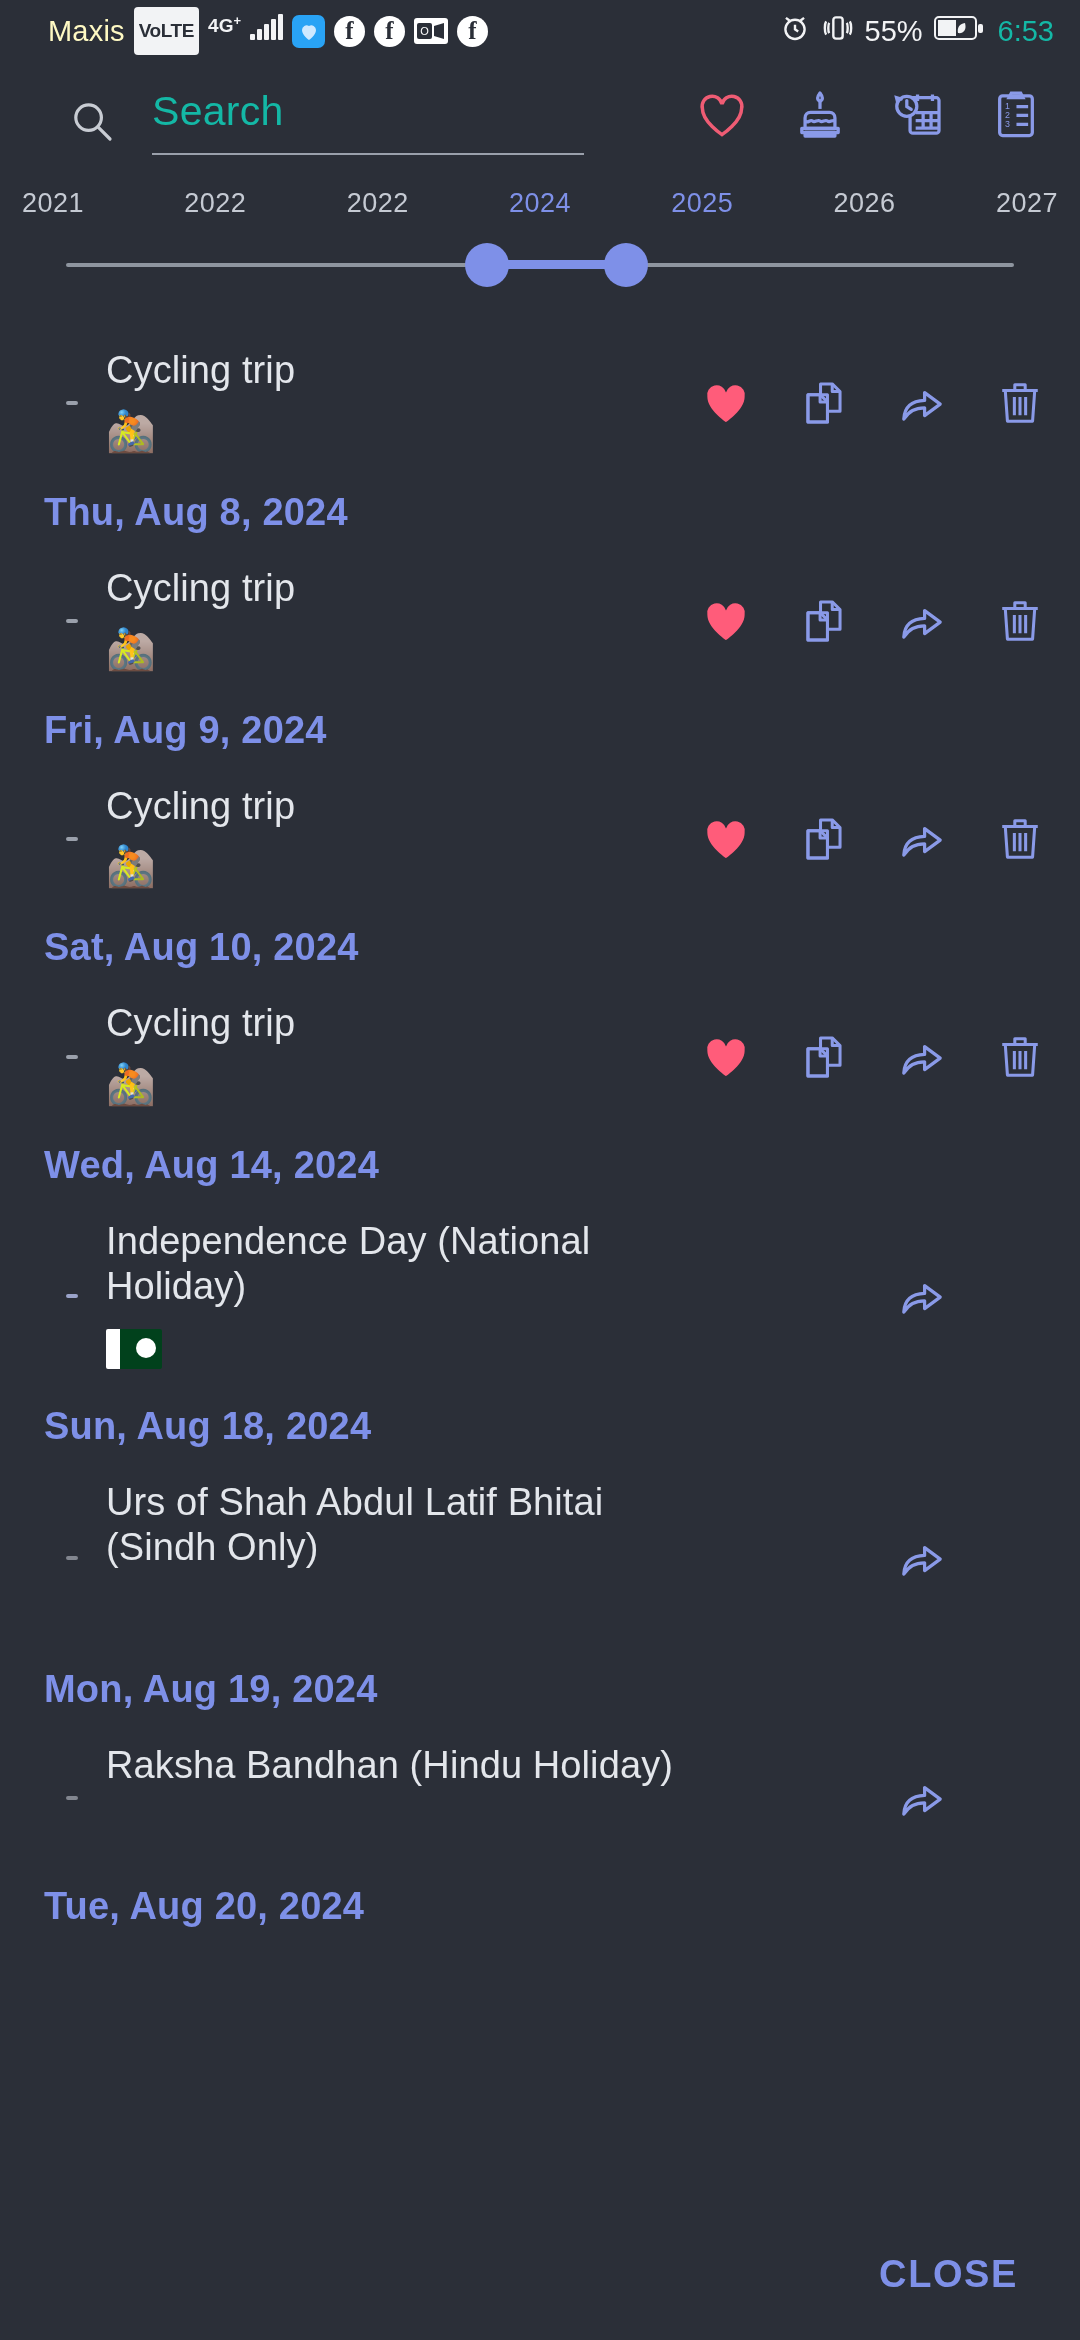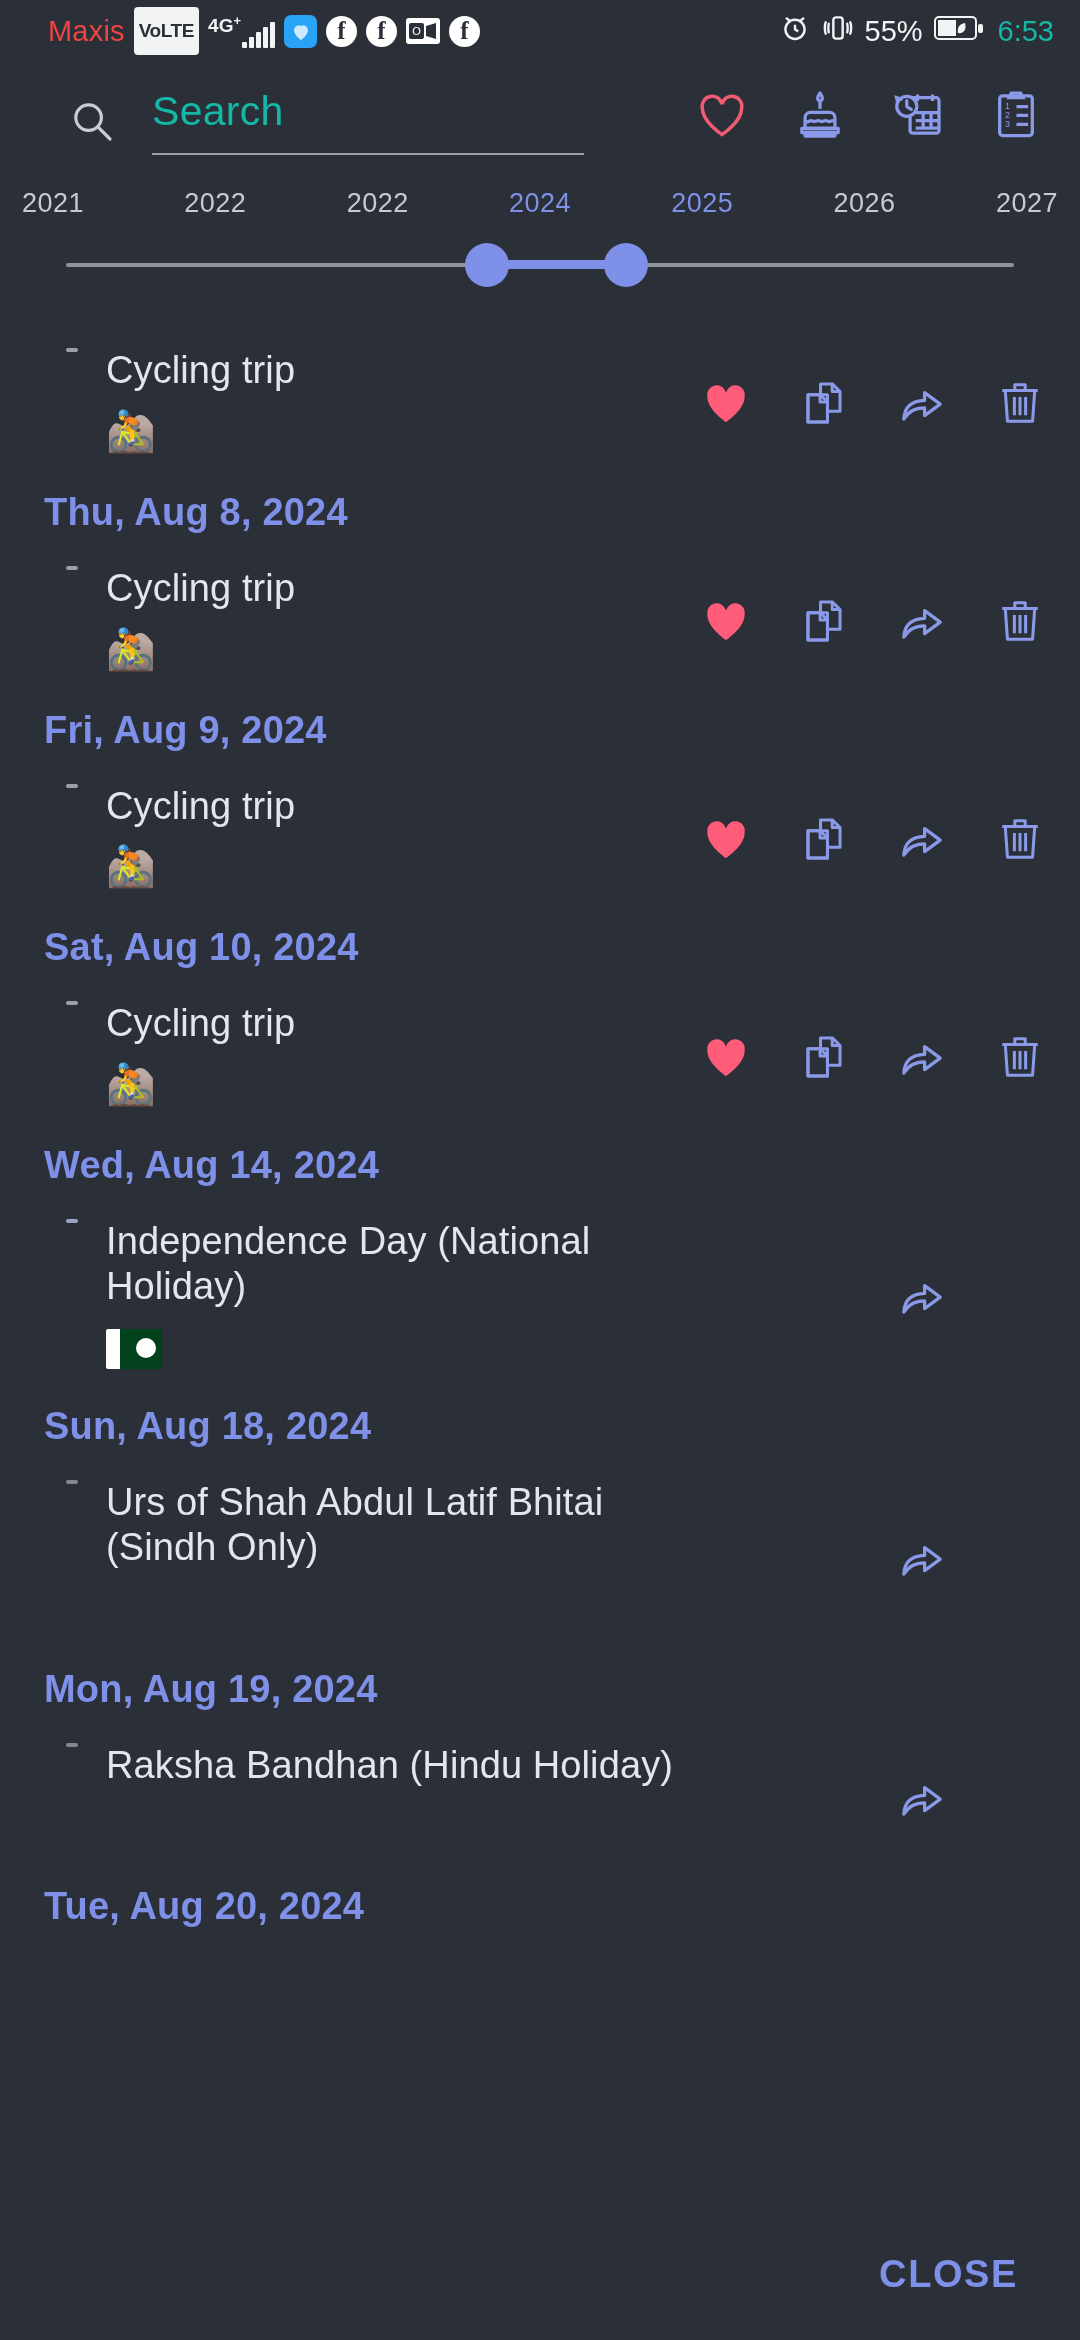--- a/index.html
+++ b/index.html
@@ -26,26 +26,26 @@
     height: 62px;
     flex: 0 0 62px;
     display: flex;
     align-items: center;
     padding: 0 26px 0 48px;
     color: #ffffff;
     font-size: 28px;
   }
   .sb-left { display: flex; align-items: center; gap: 9px; }
   .sb-right { margin-left: auto; display: flex; align-items: center; gap: 11px; }
-  .carrier { font-size: 29px; letter-spacing: .2px; color:#ef4444; }
+  .carrier { font-size: 29px; letter-spacing: .2px; color:#fef9c3; }
   .volte {
     background: #f2f3f5; color: #2b2f38; font-size: 19px; font-weight: bold;
     border-radius: 4px; padding: 14px 5px; line-height: 1.05; letter-spacing: -.4px;
   }
-  .netblk { display: flex; align-items: flex-end; gap: 1px; }
+  .netblk { display: flex; align-items: flex-start; gap: 9px; }
   .net-g { font-size: 19px; line-height: 1; color: #f2f3f5; font-weight: bold; margin-bottom: 12px;}
   .net-sup { font-size: 13px; vertical-align: super; }
   .bars { display: flex; align-items: flex-end; gap: 2px; height: 26px; }
   .bars i { display:block; width: 5px; background: #f2f3f5; border-radius:1px; }
   .bars i:nth-child(1){ height: 6px; }
   .bars i:nth-child(2){ height: 11px; }
   .bars i:nth-child(3){ height: 16px; }
   .bars i:nth-child(4){ height: 21px; }
   .bars i:nth-child(5){ height: 26px; }
   .appicon { width: 33px; height: 33px; border-radius: 7px; display:flex; align-items:center; justify-content:center; }
@@ -102,21 +102,21 @@
 
   
   .list {
     flex: 1 1 auto;
     position: relative;
     overflow: hidden;
     padding: 0 0 0 0;
   }
   .event-row {
     display: flex;
-    align-items: flex-start;
+    align-items: center;
     padding: 18px 34px 18px 66px;
     min-height: 135px;
   }
   .bar {
     flex: 0 0 12px;
     width: 12px;
     border-radius: 8px;
     margin-right: 28px;
   }
   .bar.outline { background: transparent; border: 2px solid #9aa0ab; }

